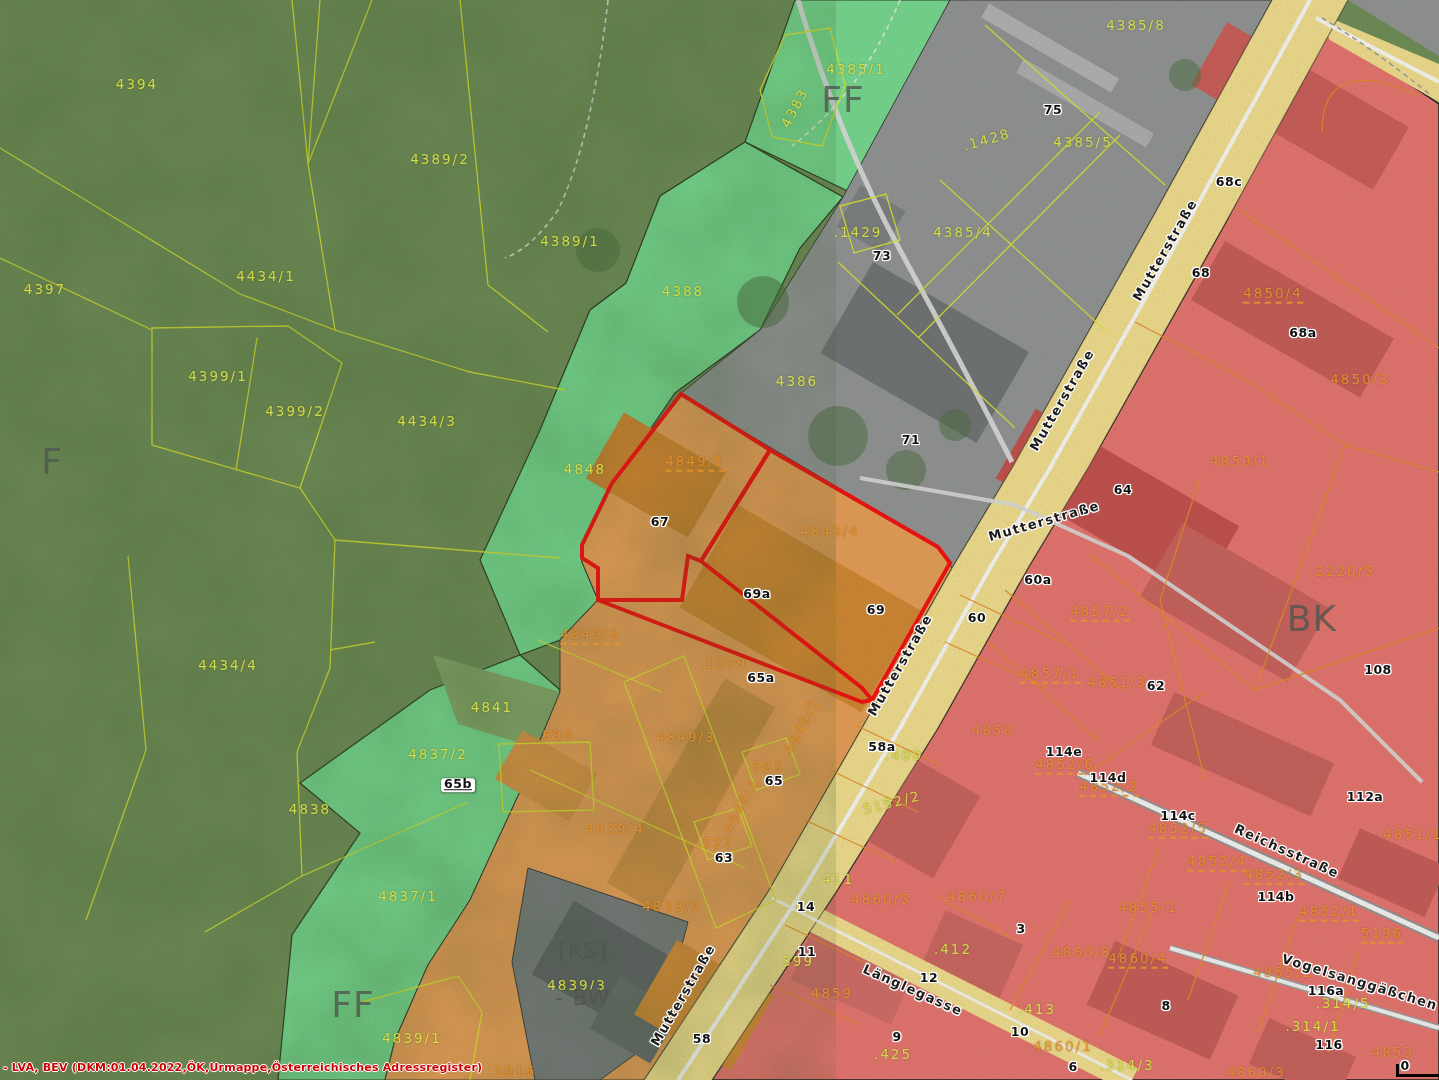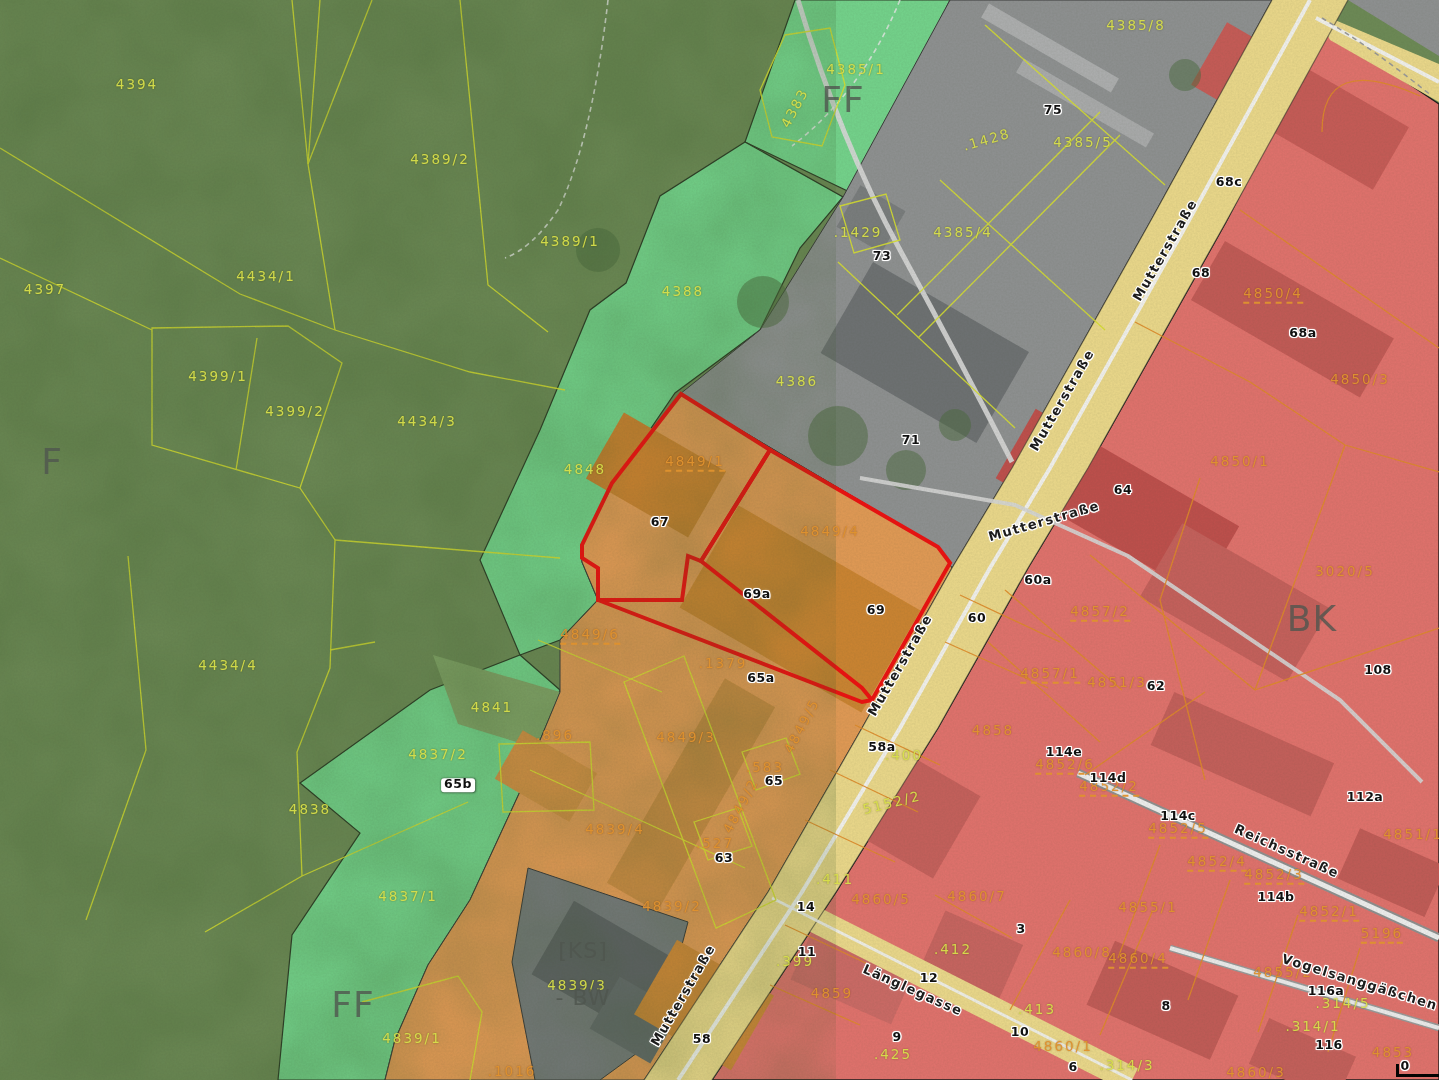--- a/index.html
+++ b/index.html
@@ -220,21 +220,21 @@
       <div class="lbl k-po" style="left: 802px; top: 726px; transform: translate(-50%, -50%) rotate(-62deg);">4849/5</div>
       <div class="lbl k-po" style="left: 765px; top: 768px; transform: translate(-50%, -50%);">.583</div>
       <div class="lbl k-po" style="left: 741px; top: 806px; transform: translate(-50%, -50%) rotate(-62deg);">4849/2</div>
       <div class="lbl k-po" style="left: 715px; top: 844px; transform: translate(-50%, -50%);">.527</div>
       <div class="lbl k-po" style="left: 615px; top: 830px; transform: translate(-50%, -50%);">4839/4</div>
       <div class="lbl k-po" style="left: 672px; top: 907px; transform: translate(-50%, -50%);">4839/2</div>
       <div class="lbl k-po" style="left: 512px; top: 1072px; transform: translate(-50%, -50%);">.1016</div>
       <div class="lbl k-po d" style="left: 1273px; top: 295px; transform: translate(-50%, -50%);">4850/4</div>
       <div class="lbl k-po" style="left: 1360px; top: 380px; transform: translate(-50%, -50%);">4850/3</div>
       <div class="lbl k-po" style="left: 1240px; top: 462px; transform: translate(-50%, -50%);">4850/1</div>
-      <div class="lbl k-po" style="left: 1345px; top: 572px; transform: translate(-50%, -50%);">3020/5</div>
+      <div class="lbl k-po" style="left: 1345px; top: 572px; transform: translate(-50%, -50%);">2220/5</div>
       <div class="lbl k-po d" style="left: 1100px; top: 613px; transform: translate(-50%, -50%);">4857/2</div>
       <div class="lbl k-po d" style="left: 1050px; top: 675px; transform: translate(-50%, -50%);">4857/1</div>
       <div class="lbl k-po" style="left: 1117px; top: 683px; transform: translate(-50%, -50%);">4851/3</div>
       <div class="lbl k-po" style="left: 993px; top: 731px; transform: translate(-50%, -50%);">4858</div>
       <div class="lbl k-po d" style="left: 1065px; top: 766px; transform: translate(-50%, -50%);">4852/6</div>
       <div class="lbl k-po d" style="left: 1109px; top: 788px; transform: translate(-50%, -50%);">4852/2</div>
       <div class="lbl k-po d" style="left: 1178px; top: 830px; transform: translate(-50%, -50%);">4852/5</div>
       <div class="lbl k-po" style="left: 1413px; top: 835px; transform: translate(-50%, -50%);">4851/1</div>
       <div class="lbl k-po d" style="left: 1217px; top: 863px; transform: translate(-50%, -50%);">4852/4</div>
       <div class="lbl k-po d" style="left: 1274px; top: 876px; transform: translate(-50%, -50%);">4852/3</div>
@@ -271,21 +271,21 @@
       <div class="lbl k-ph halo" style="left: 757px; top: 594px; transform: translate(-50%, -50%);">69a</div>
       <div class="lbl k-ph halo" style="left: 876px; top: 610px; transform: translate(-50%, -50%);">69</div>
       <div class="lbl k-ph halo" style="left: 1038px; top: 580px; transform: translate(-50%, -50%);">60a</div>
       <div class="lbl k-ph halo" style="left: 977px; top: 618px; transform: translate(-50%, -50%);">60</div>
       <div class="lbl k-ph halo" style="left: 1378px; top: 670px; transform: translate(-50%, -50%);">108</div>
       <div class="lbl k-ph halo" style="left: 1156px; top: 686px; transform: translate(-50%, -50%);">62</div>
       <div class="lbl k-ph halo" style="left: 761px; top: 678px; transform: translate(-50%, -50%);">65a</div>
       <div class="lbl k-ph halo" style="left: 882px; top: 747px; transform: translate(-50%, -50%);">58a</div>
       <div class="lbl k-ph halo" style="left: 774px; top: 781px; transform: translate(-50%, -50%);">65</div>
       <div class="lbl k-ph halo" style="left: 724px; top: 858px; transform: translate(-50%, -50%);">63</div>
-      <div class="lbl k-ph k-box" style="left: 458px; top: 785px; transform: translate(-50%, -50%);">65b</div>
+      <div class="lbl k-ph k-box" style="left: 458px; top: 785px; transform: translate(-50%, -50%); text-decoration: underline;">65b</div>
       <div class="lbl k-ph halo" style="left: 1064px; top: 752px; transform: translate(-50%, -50%);">114e</div>
       <div class="lbl k-ph halo" style="left: 1108px; top: 778px; transform: translate(-50%, -50%);">114d</div>
       <div class="lbl k-ph halo" style="left: 1178px; top: 816px; transform: translate(-50%, -50%);">114c</div>
       <div class="lbl k-ph halo" style="left: 1365px; top: 797px; transform: translate(-50%, -50%);">112a</div>
       <div class="lbl k-ph halo" style="left: 1276px; top: 897px; transform: translate(-50%, -50%);">114b</div>
       <div class="lbl k-ph halo" style="left: 1326px; top: 991px; transform: translate(-50%, -50%);">116a</div>
       <div class="lbl k-ph halo" style="left: 1329px; top: 1045px; transform: translate(-50%, -50%);">116</div>
       <div class="lbl k-ph halo" style="left: 806px; top: 907px; transform: translate(-50%, -50%);">14</div>
       <div class="lbl k-ph halo" style="left: 796px; top: 952px; transform: translate(-50%, -50%); margin-left: 11px;">11</div>
       <div class="lbl k-ph halo" style="left: 929px; top: 978px; transform: translate(-50%, -50%);">12</div>
@@ -304,13 +304,14 @@
       <div class="lbl k-st halo" style="left: 1287px; top: 851px; transform: translate(-50%, -50%) rotate(24deg);">Reichsstraße</div>
       <div class="lbl k-st halo" style="left: 913px; top: 990px; transform: translate(-50%, -50%) rotate(24deg);">Länglegasse</div>
       <div class="lbl k-st halo" style="left: 1360px; top: 982px; transform: translate(-50%, -50%) rotate(17deg);">Vogelsanggäßchen</div>
       <div class="lbl k-zl" style="left: 52px; top: 462px; transform: translate(-50%, -50%);">F</div>
       <div class="lbl k-zl" style="left: 843px; top: 100px; transform: translate(-50%, -50%);">FF</div>
       <div class="lbl k-zl" style="left: 353px; top: 1005px; transform: translate(-50%, -50%);">FF</div>
       <div class="lbl k-zl" style="left: 1312px; top: 619px; transform: translate(-50%, -50%);">BK</div>
       <div class="lbl k-zs" style="left: 583px; top: 951px; transform: translate(-50%, -50%);">[KS]</div>
       <div class="lbl k-zs" style="left: 583px; top: 998px; transform: translate(-50%, -50%);">- BW</div>
     </div>
+  <div id="attribution">- LVA, BEV (DKM:01.04.2022,ÖK,Urmappe,Österreichisches Adressregister)</div>
 </div>
 
 </body></html>

